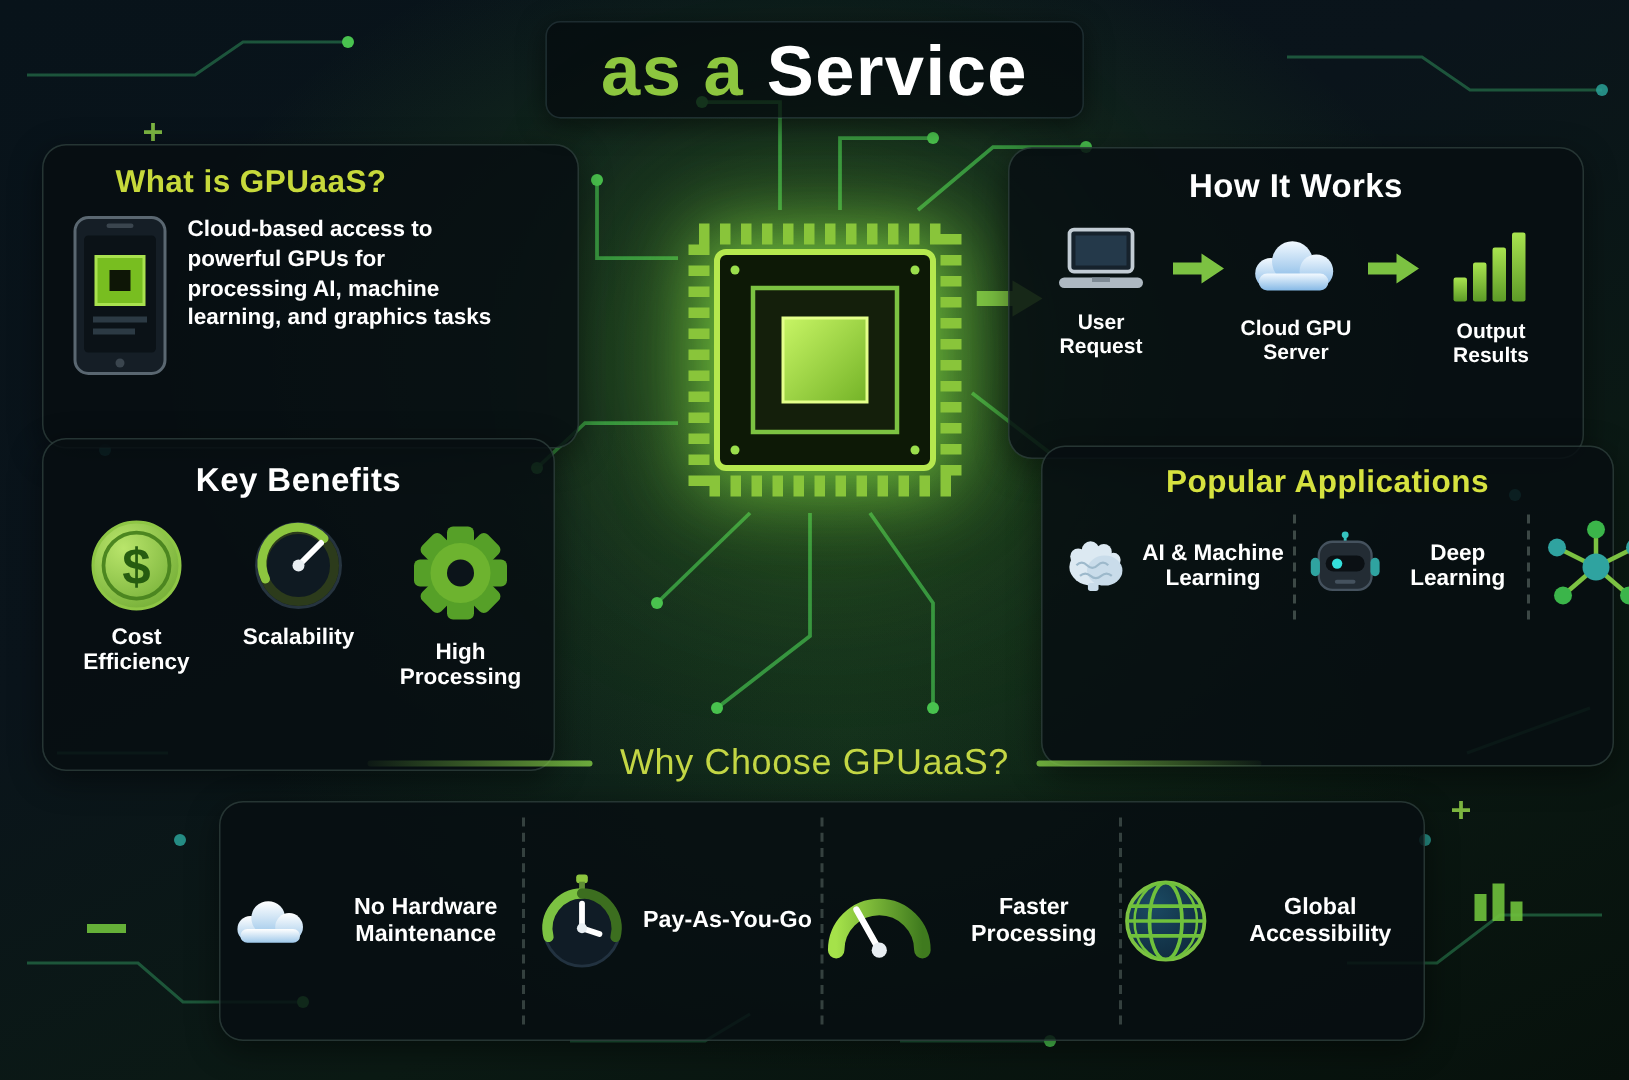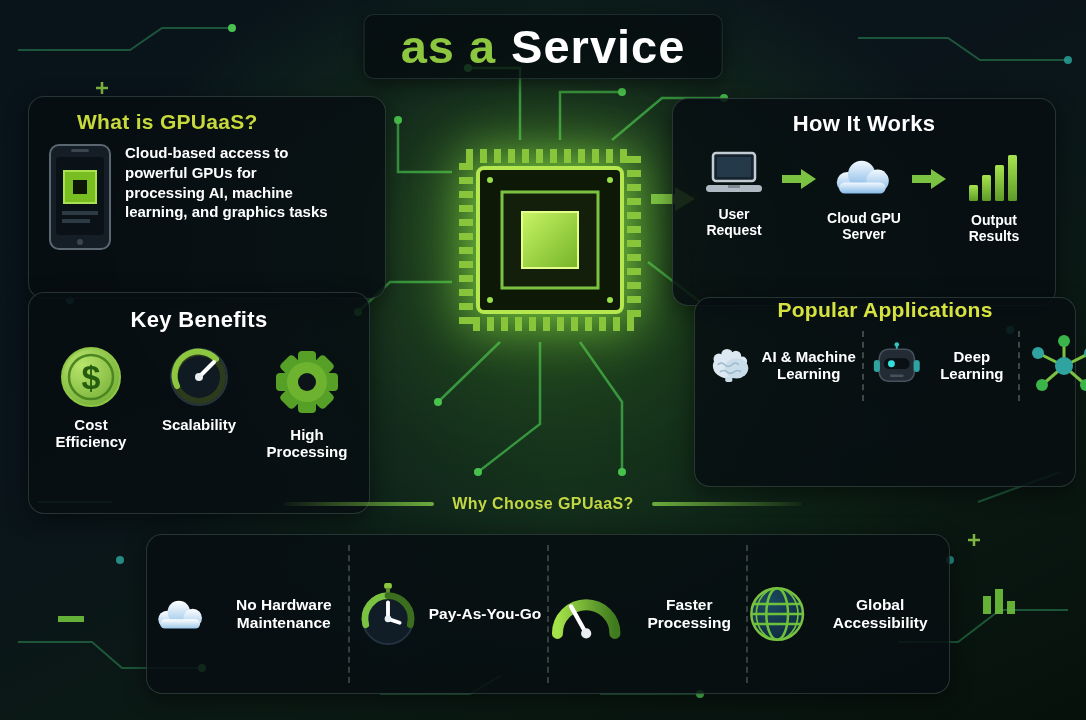--- a/index.html
+++ b/index.html
@@ -38,31 +38,31 @@
   .flow-arrow{margin-top:16px;flex:0 0 auto}
 
   
   .p-benefits{left:28px;top:292px;width:324px;height:192px;padding:14px 8px}
   .p-benefits h2{color:#fff;text-align:center;font-size:22px}
   .benefits-row{display:flex;justify-content:space-around;margin-top:13px;align-items:flex-start}
   .benefit{display:flex;flex-direction:column;align-items:center;gap:8px;width:100px}
   .benefit-label{font-size:15px;font-weight:700;text-align:center;line-height:1.15}
 
   
-  .p-apps{left:694px;top:297px;width:368px;height:188px;padding:0 6px}
+  .p-apps{left:694px;top:297px;width:368px;height:188px;padding:12px 6px}
   .p-apps h2{color:#d6e23f;text-align:center;font-size:21px}
   .apps-row{display:flex;margin-top:9px}
   .app{flex:1;display:flex;align-items:center;gap:8px;padding:2px 6px}
   .app + .app{border-left:2px dashed rgba(160,180,170,.35)}
   .app-label{font-size:15px;font-weight:700;text-align:center;line-height:1.12}
 
   
   .why-heading{position:absolute;left:0;right:0;top:495px;display:flex;align-items:center;
     justify-content:center;gap:18px;z-index:4}
-  .why-heading .txt{font-size:16px;font-weight:700;color:#c3d644;letter-spacing:.4px}
+  .why-heading .txt{font-size:24px;font-weight:400;color:#c3d644;letter-spacing:.4px}
   .why-line{height:4px;width:150px;border-radius:2px}
   .why-line.l{background:linear-gradient(90deg,rgba(124,194,66,.05),rgba(124,194,66,.85))}
   .why-line.r{background:linear-gradient(270deg,rgba(124,194,66,.05),rgba(124,194,66,.85))}
   .p-why{left:146px;top:534px;width:794px;height:138px;padding:10px 4px;display:flex}
   .why-item{flex:1;display:flex;flex-direction:row;align-items:center;justify-content:center;gap:9px}
   .why-item + .why-item{border-left:2px dashed rgba(160,180,170,.3)}
   .why-label{font-size:15.5px;font-weight:700;text-align:center;line-height:1.15}
 
   
   .chip{position:absolute;left:450px;top:140px;width:200px;height:200px;z-index:3;

